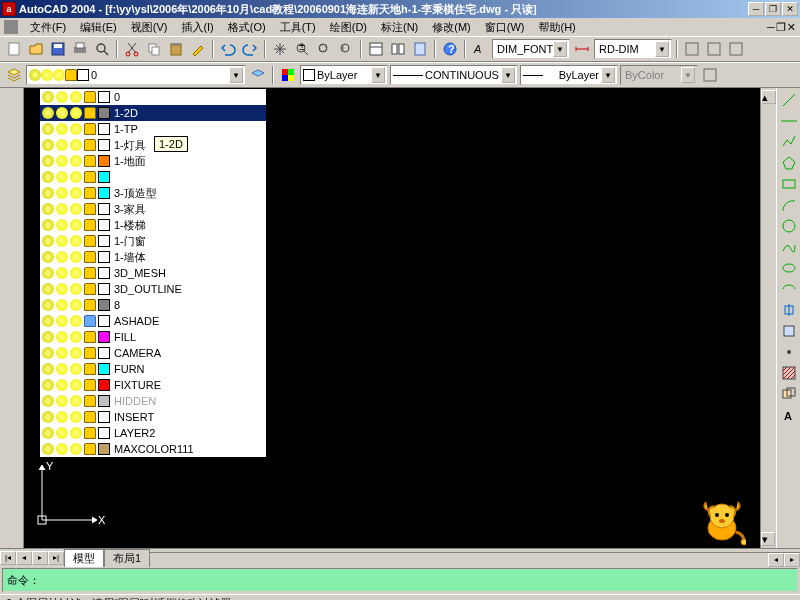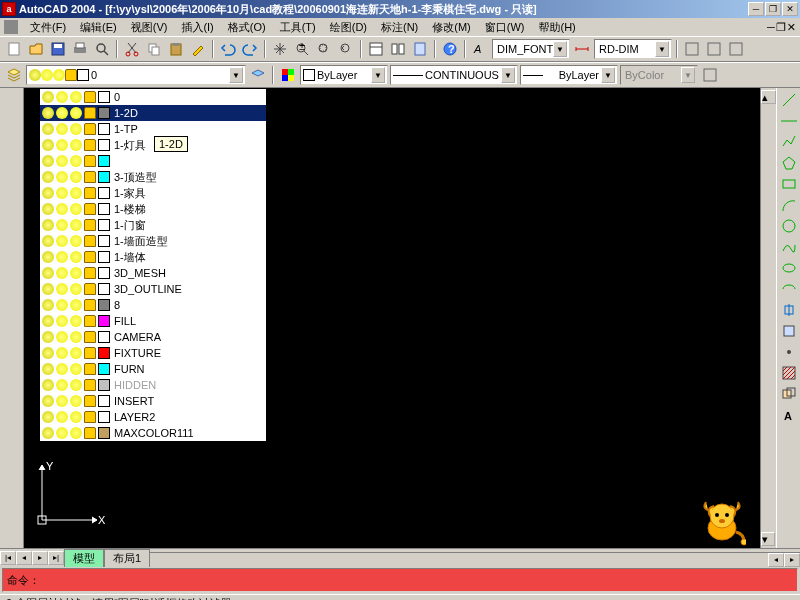--- a/index.html
+++ b/index.html
@@ -32,22 +32,22 @@
 .lock { background: #ffcc00; border: 1px solid #886600; border-radius: 2px 2px 0 0; }
 .lock-b { background: #66aaff; border: 1px solid #3366aa; border-radius: 2px 2px 0 0; }
 .sq { border: 1px solid #000; }
 .lname { flex: 1; padding-left: 2px; white-space: nowrap; }
 .tooltip { position: absolute; left: 130px; top: 48px; background: #ffffe1; border: 1px solid #000; padding: 1px 4px; font-size: 11px; color: #000; }
 .ucs { position: absolute; left: 8px; bottom: 10px; color: #fff; font-size: 11px; pointer-events: none; }
 .lion { position: absolute; right: 30px; bottom: 2px; width: 48px; height: 48px; }
 .tabs { background: #d4d0c8; height: 18px; display: flex; align-items: center; border-top: 1px solid #808080; }
 .tabbtn { width: 16px; height: 14px; background: #d4d0c8; border: 1px outset #fff; display: flex; align-items: center; justify-content: center; font-size: 8px; cursor: pointer; }
 .tab { padding: 1px 8px; background: #d4d0c8; border: 1px solid #808080; border-bottom: none; cursor: pointer; }
-.tab.active { background: #86efac; }
-.cmdline { background: #ef4444; border: 1px inset #d4d0c8; height: 24px; display: flex; align-items: center; padding: 2px 4px; margin: 2px; }
+.tab.active { background: #ffffff; }
+.cmdline { background: #86efac; border: 1px inset #d4d0c8; height: 24px; display: flex; align-items: center; padding: 2px 4px; margin: 2px; }
 .statusbar { background: #d4d0c8; height: 18px; display: flex; align-items: center; padding: 0 6px; border-top: 1px solid #fff; }
 .sbv { position: absolute; right: 0; top: 0; bottom: 0; width: 16px; background: #d4d0c8; border-left: 1px solid #808080; }
 .sthumb { background: #d4d0c8; border: 1px outset #fff; }
 svg { display: block; }
 </style>
 </head>
 <body>
 
 <div class="titlebar">
   <span class="icon">a</span>
@@ -322,61 +322,61 @@
           <span class="lic sun"></span>
           <span class="lic lock"></span>
           <span class="lic sq" style="background:#ffffff"></span>
           <span class="lname">1-灯具</span>
         </div>
         <div class="lrow">
           <span class="lic bulb-on"></span>
           <span class="lic sun"></span>
           <span class="lic sun"></span>
           <span class="lic lock"></span>
+          <span class="lic sq" style="background:#ff8000"></span>
+          <span class="lname">1-地面</span>
+        </div>
+        <div class="lrow">
+          <span class="lic bulb-on"></span>
+          <span class="lic sun"></span>
+          <span class="lic sun"></span>
+          <span class="lic lock"></span>
           <span class="lic sq" style="background:#00ffff"></span>
         </div>
         <div class="lrow">
           <span class="lic bulb-on"></span>
           <span class="lic sun"></span>
           <span class="lic sun"></span>
           <span class="lic lock"></span>
           <span class="lic sq" style="background:#00ffff"></span>
           <span class="lname">3-顶造型</span>
         </div>
         <div class="lrow">
           <span class="lic bulb-on"></span>
           <span class="lic sun"></span>
           <span class="lic sun"></span>
           <span class="lic lock"></span>
           <span class="lic sq" style="background:#ffffff"></span>
-          <span class="lname">1-家具</span>
+          <span class="lname">3-家具</span>
         </div>
         <div class="lrow">
           <span class="lic bulb-on"></span>
           <span class="lic sun"></span>
           <span class="lic sun"></span>
           <span class="lic lock"></span>
           <span class="lic sq" style="background:#ffffff"></span>
           <span class="lname">1-楼梯</span>
         </div>
         <div class="lrow">
           <span class="lic bulb-on"></span>
           <span class="lic sun"></span>
           <span class="lic sun"></span>
           <span class="lic lock"></span>
           <span class="lic sq" style="background:#ffffff"></span>
           <span class="lname">1-门窗</span>
-        </div>
-        <div class="lrow">
-          <span class="lic bulb-on"></span>
-          <span class="lic sun"></span>
-          <span class="lic sun"></span>
-          <span class="lic lock"></span>
-          <span class="lic sq" style="background:#ffffff"></span>
-          <span class="lname">1-墙面造型</span>
         </div>
         <div class="lrow">
           <span class="lic bulb-on"></span>
           <span class="lic sun"></span>
           <span class="lic sun"></span>
           <span class="lic lock"></span>
           <span class="lic sq" style="background:#ffffff"></span>
           <span class="lname">1-墙体</span>
         </div>
         <div class="lrow">
@@ -400,47 +400,55 @@
           <span class="lic sun"></span>
           <span class="lic sun"></span>
           <span class="lic lock"></span>
           <span class="lic sq" style="background:#808080"></span>
           <span class="lname">8</span>
         </div>
         <div class="lrow">
           <span class="lic bulb-on"></span>
           <span class="lic sun"></span>
           <span class="lic sun"></span>
+          <span class="lic lock-b"></span>
+          <span class="lic sq" style="background:#ffffff"></span>
+          <span class="lname">ASHADE</span>
+        </div>
+        <div class="lrow">
+          <span class="lic bulb-on"></span>
+          <span class="lic sun"></span>
+          <span class="lic sun"></span>
           <span class="lic lock"></span>
           <span class="lic sq" style="background:#ff00ff"></span>
           <span class="lname">FILL</span>
         </div>
         <div class="lrow">
           <span class="lic bulb-on"></span>
           <span class="lic sun"></span>
           <span class="lic sun"></span>
           <span class="lic lock"></span>
           <span class="lic sq" style="background:#ffffff"></span>
           <span class="lname">CAMERA</span>
         </div>
         <div class="lrow">
           <span class="lic bulb-on"></span>
           <span class="lic sun"></span>
           <span class="lic sun"></span>
           <span class="lic lock"></span>
+          <span class="lic sq" style="background:#00ffff"></span>
+          <span class="lname">FURN</span>
+        </div>
+        <div class="lrow">
+          <span class="lic bulb-on"></span>
+          <span class="lic sun"></span>
+          <span class="lic sun"></span>
+          <span class="lic lock"></span>
           <span class="lic sq" style="background:#ff0000"></span>
           <span class="lname">FIXTURE</span>
-        </div>
-        <div class="lrow">
-          <span class="lic bulb-on"></span>
-          <span class="lic sun"></span>
-          <span class="lic sun"></span>
-          <span class="lic lock"></span>
-          <span class="lic sq" style="background:#00ffff"></span>
-          <span class="lname">FURN</span>
         </div>
         <div class="lrow" style="color: rgb(160, 160, 160);">
           <span class="lic bulb-on"></span>
           <span class="lic sun"></span>
           <span class="lic sun"></span>
           <span class="lic lock"></span>
           <span class="lic sq" style="background:#c0c0c0"></span>
           <span class="lname">HIDDEN</span>
         </div>
         <div class="lrow">

